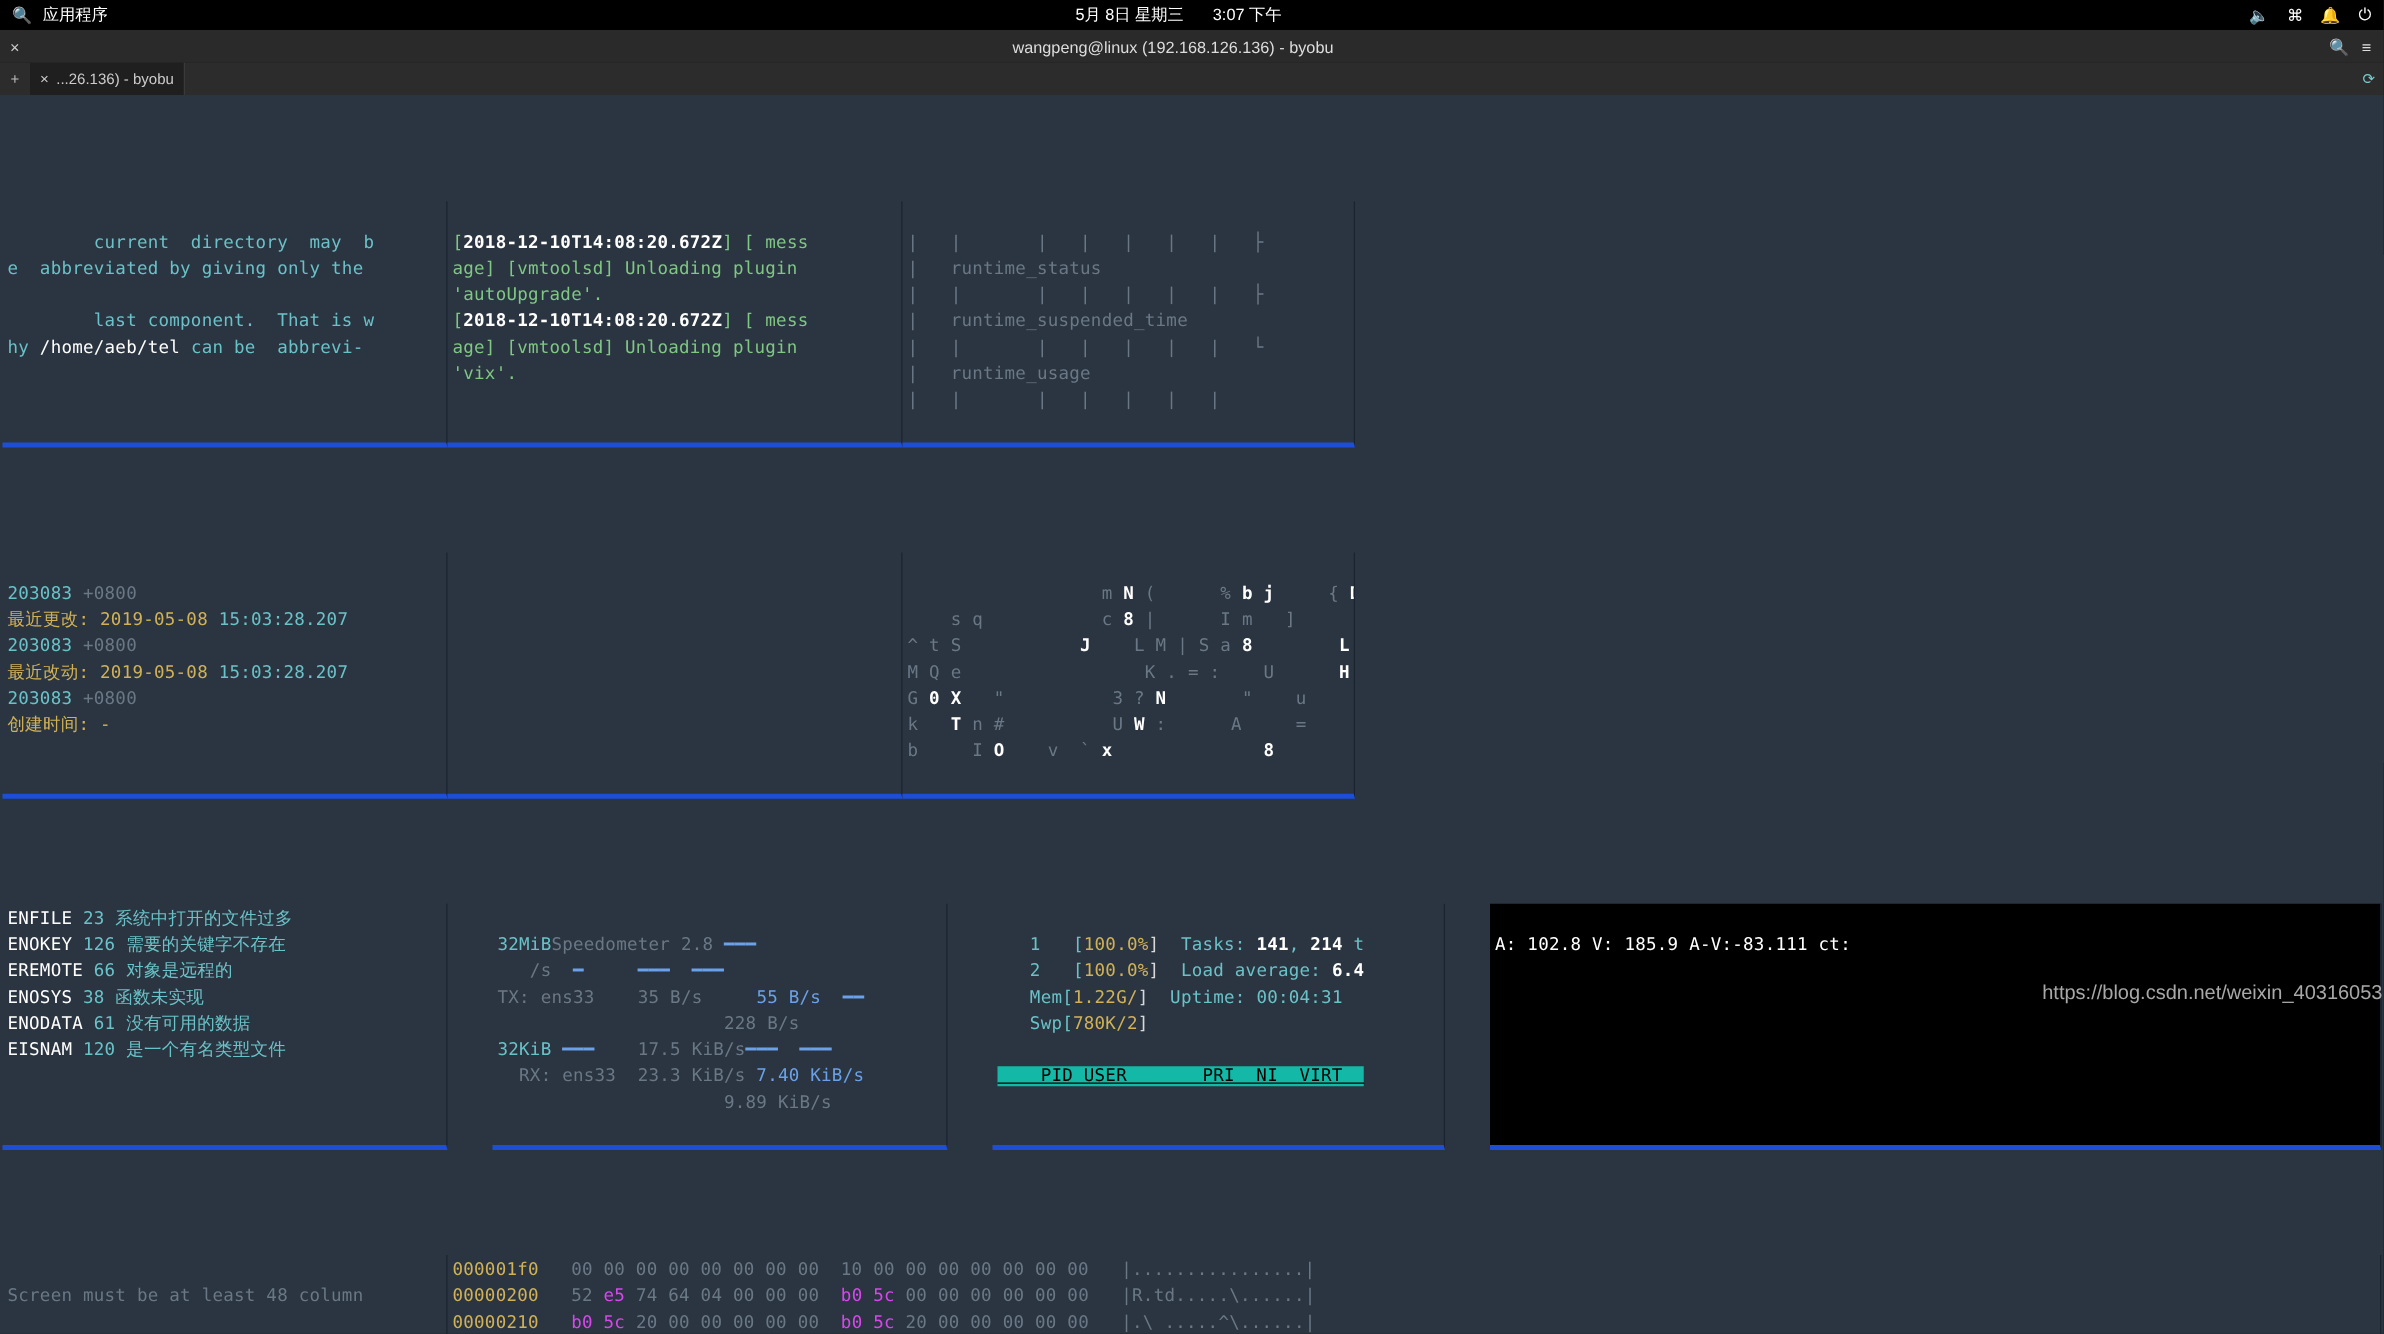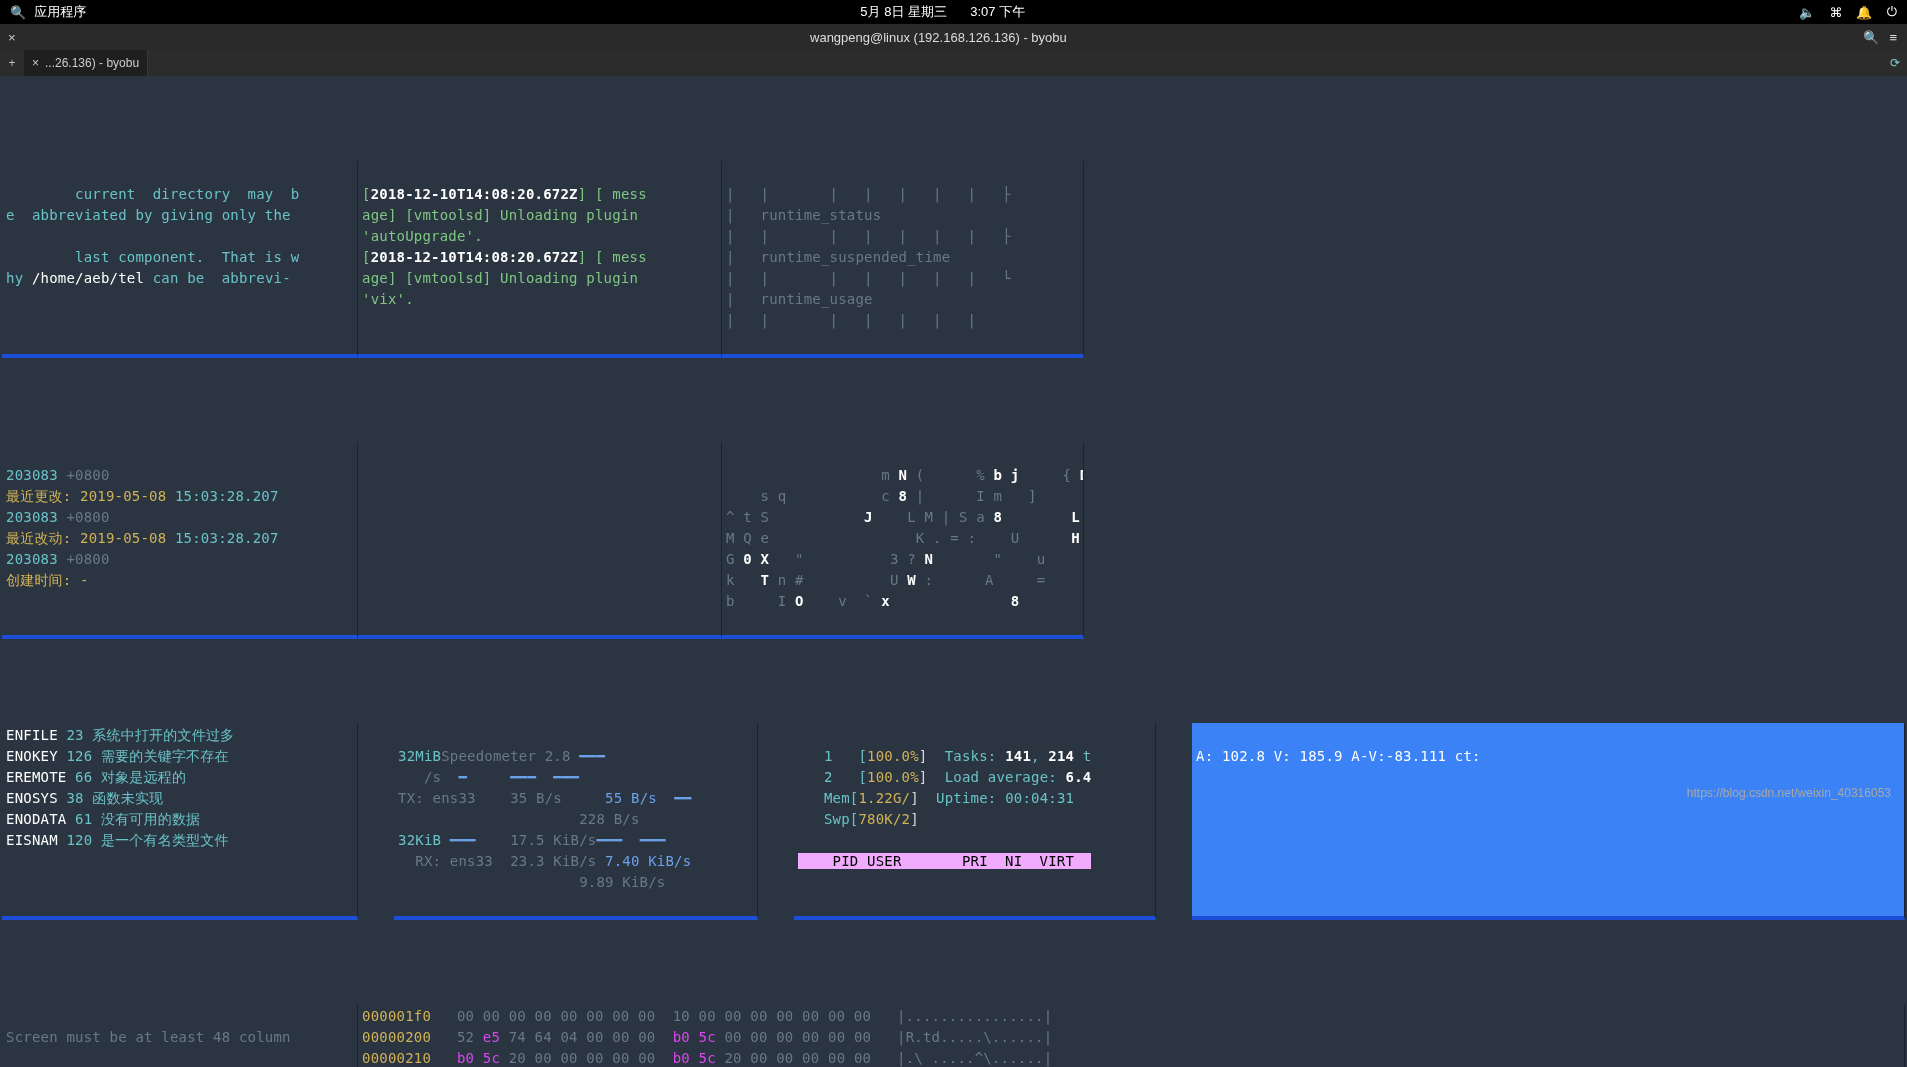--- a/index.html
+++ b/index.html
@@ -77,28 +77,28 @@
 .pane { border-right: 1px solid #1a242e; border-bottom: 4px solid #1d4ed8; overflow: hidden; padding: 2px 4px; }
 .cyan { color: #69c2c7; }
 .red { color: #e36a6a; }
 .yellow { color: #d1b156; }
 .green { color: #7fc783; }
 .blue { color: #6aa1e8; }
 .white { color: #ffffff; }
 .bwhite { color: #ffffff; font-weight: bold; }
 .dim { color: #6a7885; }
 .orange { color: #d946ef; }
-.htop-hdr { background: #f0abfc; color: #000; }
+.htop-hdr { background: #14b8a6; color: #000; text-decoration: underline; }
 .watermark {
   position: absolute;
-  right: 16px;
+  right: 1px;
   top: 786px;
   color: #a8a8a8;
   font-family: sans-serif;
-  font-size: 12px;
+  font-size: 16px;
 }
 </style>
 </head>
 <body>
 
 <div class="topbar">
   <span>🔍</span>
   <span>应用程序</span>
   <span class="spacer"></span>
   <span>5月 8日  星期三</span>
@@ -197,21 +197,21 @@
 <span class="dim">                     9.89 KiB/s</span>
     </div>
     <div class="pane">
 <span class="cyan">   1   [</span><span class="yellow">100.0%</span><span class="cy字">]</span><span class="cyan">  Tasks: </span><span class="bwhite">141</span><span class="cyan">, </span><span class="bwhite">214</span><span class="cyan"> t</span>
 <span class="cyan">   2   [</span><span class="yellow">100.0%</span><span>]</span><span class="cyan">  Load average: </span><span class="bwhite">6.4</span>
 <span class="cyan">   Mem[</span><span class="yellow">1.22G/</span><span>]</span><span class="cyan">  Uptime: </span><span class="cyan">00:04:31</span>
 <span class="cyan">   Swp[</span><span class="yellow">780K/2</span><span>]</span>
 
 <span class="htop-hdr">    PID USER       PRI  NI  VIRT  </span>
     </div>
-    <div class="pane" style="background:#3b82f6">
+    <div class="pane" style="background:#000000">
 <span class="white">A: 102.8 V: 185.9 A-V:-83.111 ct:</span>
     </div>
   </div>
 
   
   <div class="grid row4">
     <div class="pane">
 <span class="dim">Screen must be at least 48 column</span>
     </div>
     <div class="pane" id="hex-pane"><div><span class="yellow">000001f0</span><span class="dim">   00 00 00 00 00 00 00 00</span><span class="dim">  10 00 00 00 00 00 00 00</span><span class="dim">   |................|</span></div><div><span class="yellow">00000200</span><span class="dim">   52 </span><span class="orange">e5</span><span class="dim"> 74 64 04 00 00 00</span><span class="dim">  </span><span class="orange">b0 5c</span><span class="dim"> 00 00 00 00 00 00</span><span class="dim">   |R.td.....\......|</span></div><div><span class="yellow">00000210</span><span class="dim">   </span><span class="orange">b0 5c</span><span class="dim"> 20 00 00 00 00 00</span><span class="dim">  </span><span class="orange">b0 5c</span><span class="dim"> 20 00 00 00 00 00</span><span class="dim">   |.\ .....^\......|</span></div><div><span class="yellow">00000220</span><span class="dim">   50 03 00 00 00 00 00 00</span><span class="dim">  50 03 00 00 00 00 00 00</span><span class="dim">   |P.......P.......|</span></div></div>

